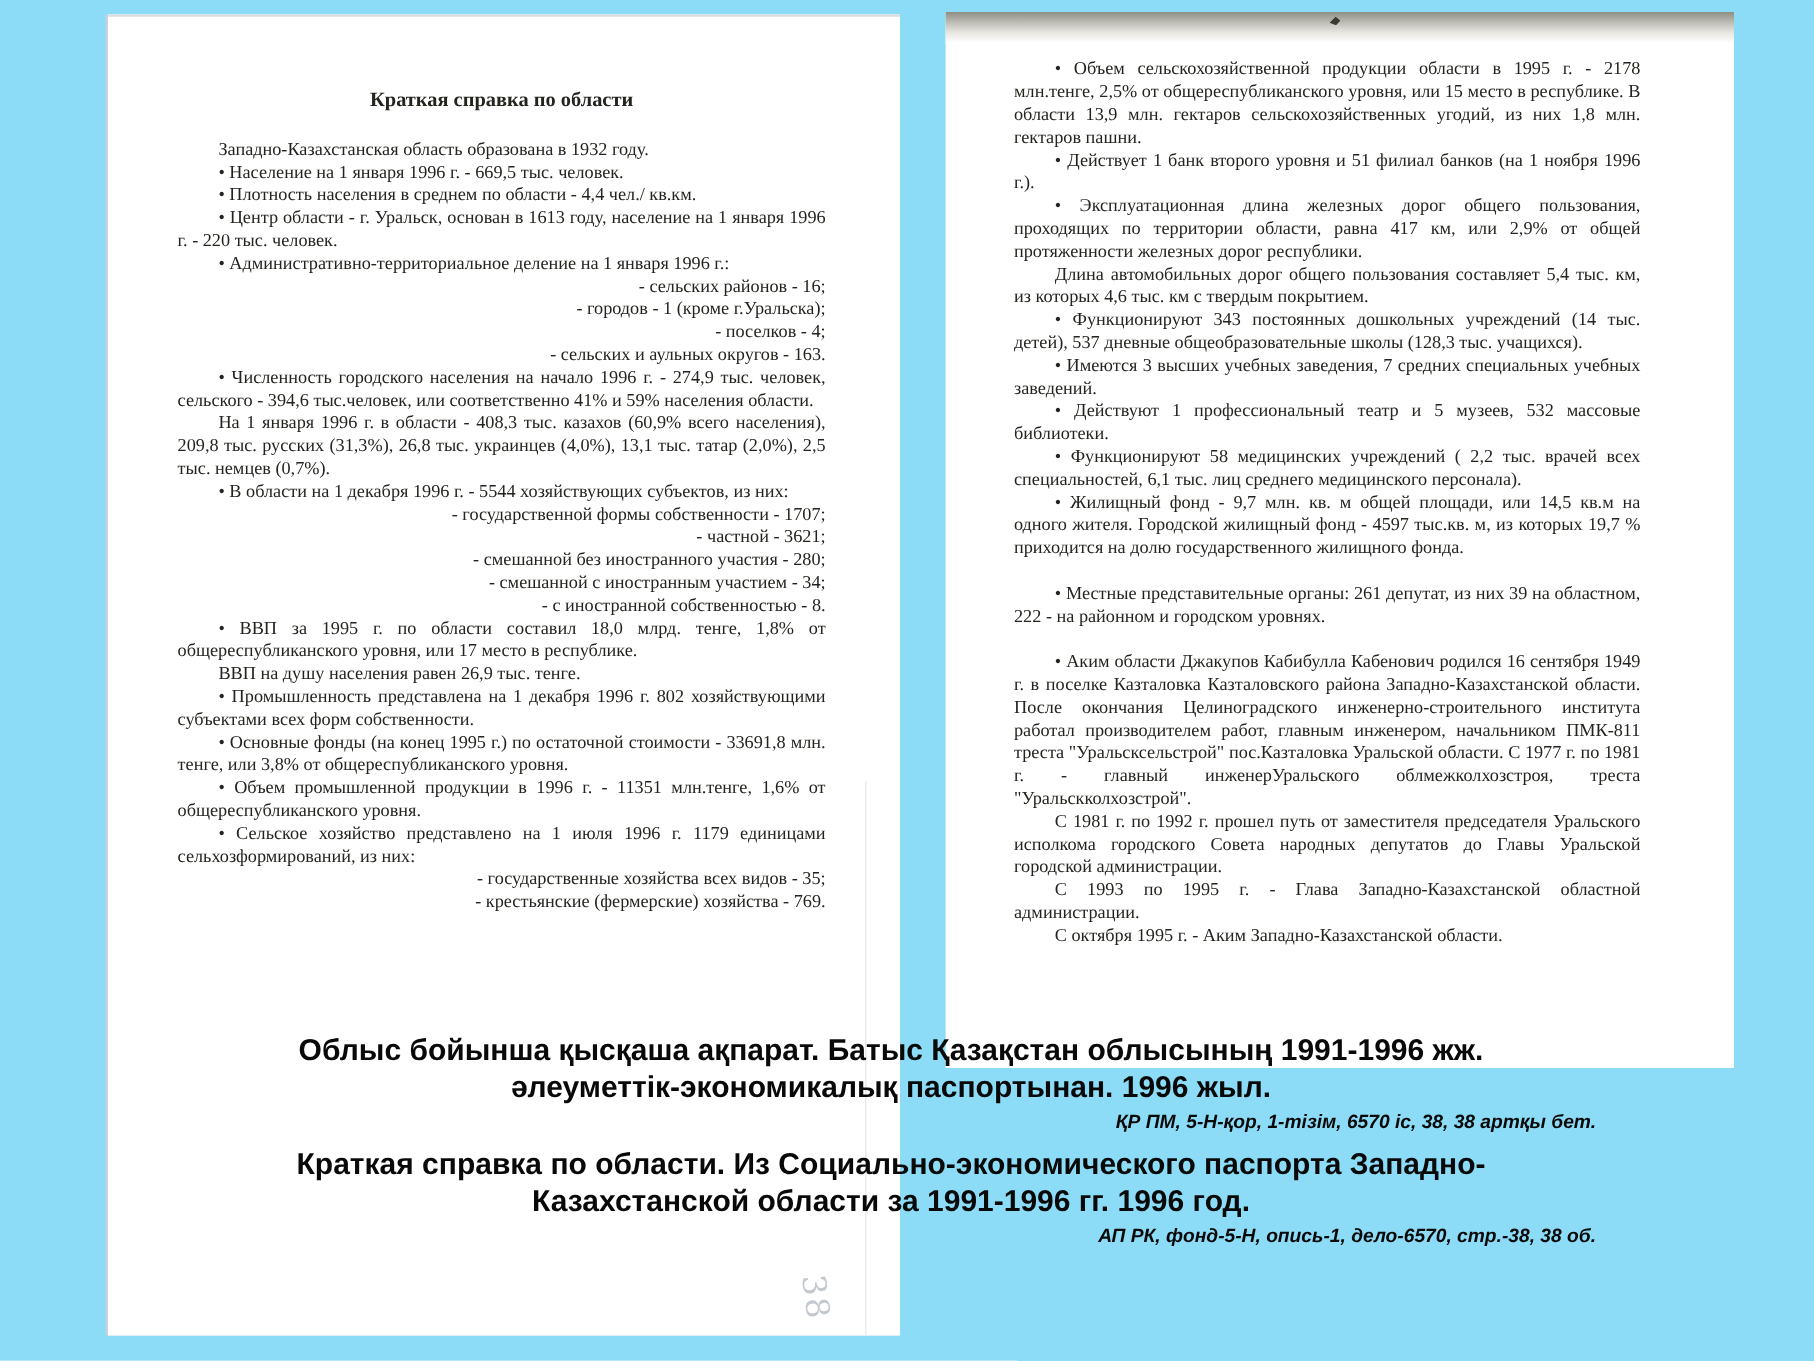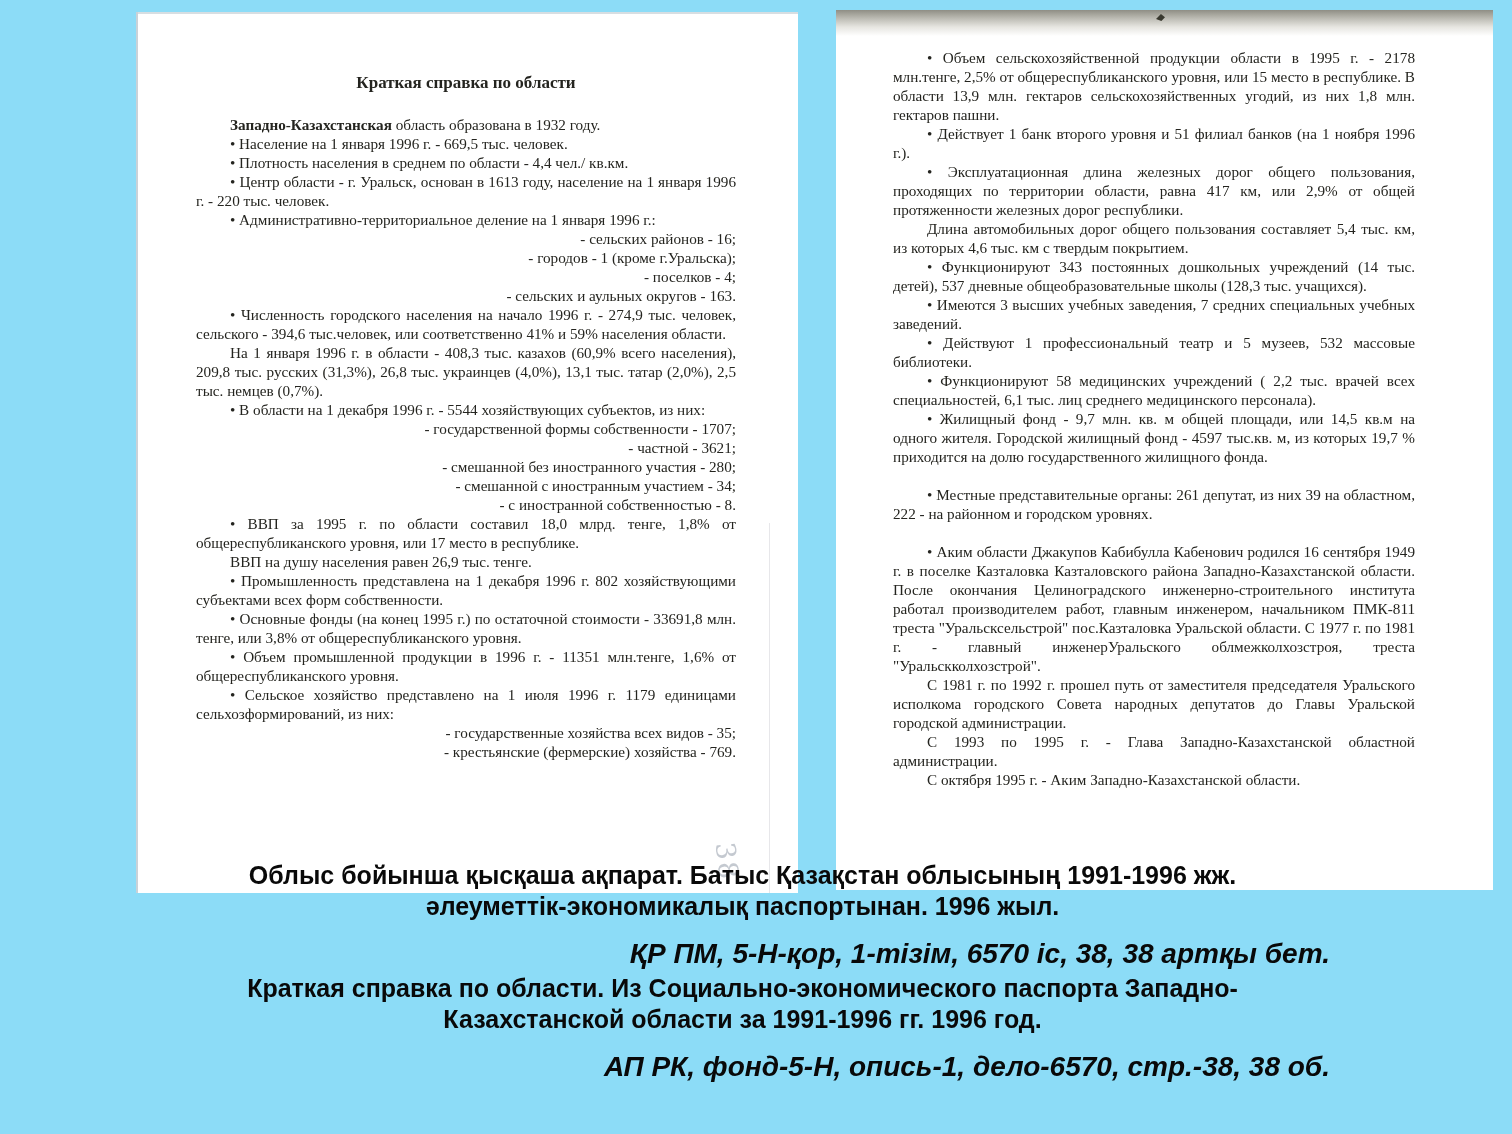--- a/index.html
+++ b/index.html
@@ -1,48 +1,48 @@
 <!DOCTYPE html>
 <html><head>
 <meta charset="utf-8">
 <style>
   html,body{margin:0;padding:0;}
   body{width:1512px;height:1134px;overflow:hidden;font-family:"Liberation Serif","DejaVu Serif",serif;}
   .stage{position:relative;width:1512px;height:1134px;background:#8cdcf7;}
 
   
-  .page{position:absolute;background:#ffffff;color:#24241f;margin-left:48px;}
-  .page-left{left:90px;top:12px;width:660px;height:881px;
+  .page{position:absolute;background:#ffffff;color:#24241f;}
+  .page-left{left:90px;top:12px;width:660px;height:1101px;
              box-shadow:-2px 0 0 #c9d2d8, 0 2px 0 #d7dee2 inset;
              padding:60px 62px 0 58px;box-sizing:border-box;}
   .page-right{left:788px;top:10px;width:657px;height:880px;
               padding:38px 78px 0 57px;box-sizing:border-box;}
   .scan-band{position:absolute;top:0;left:0;right:0;height:26px;
              background:linear-gradient(to bottom,#8f8e85 0%,#b9b8b0 30%,#e6e5e0 65%,#ffffff 100%);}
   .scan-mark{position:absolute;top:4px;left:320px;width:9px;height:7px;background:#39392f;
              clip-path:polygon(0 70%,55% 0,100% 45%,60% 100%);}
   .crease{position:absolute;right:28px;top:58%;bottom:0;width:1px;background:#e7e7ea;}
 
   .page-title{font-weight:bold;font-size:17px;line-height:22px;text-align:center;margin:0 0 21px 0;}
 
   .para{margin:0;font-size:15.2px;line-height:19px;text-align:justify;text-indent:34px;}
   .para.dash{text-indent:14px;text-align:right;}
   .para.gap{margin-top:19px;}
-  .para b{font-weight:bold;}
+  .para b{font-weight:normal;}
 
   .handwritten{position:absolute;right:52px;bottom:16px;color:#b6bcc5;
                font-family:"DejaVu Serif",serif;font-size:27px;letter-spacing:2px;
                transform:rotate(83deg);transform-origin:center;opacity:.8;}
 
   
   .captions{position:absolute;left:150px;top:860px;width:1185px;color:#090909;
             font-family:"Liberation Sans","DejaVu Sans",sans-serif;}
   .caption-title{font-weight:bold;font-size:25px;line-height:31px;text-align:center;white-space:pre-line;}
-  .caption-ref{font-weight:bold;font-style:italic;font-size:28px;line-height:26px;text-align:right;
-               padding-right:5px;margin-top:19px;}
+  .caption-ref{font-weight:bold;font-style:italic;font-size:16px;line-height:26px;text-align:right;
+               padding-right:5px;margin-top:1px;}
   .caption-title.ru{margin-top:6px;}
 </style>
 </head>
 <body>
 
 <div class="stage">
 
   <div class="page page-left">
     <h1 class="page-title">Краткая справка по области</h1>
     <div>

